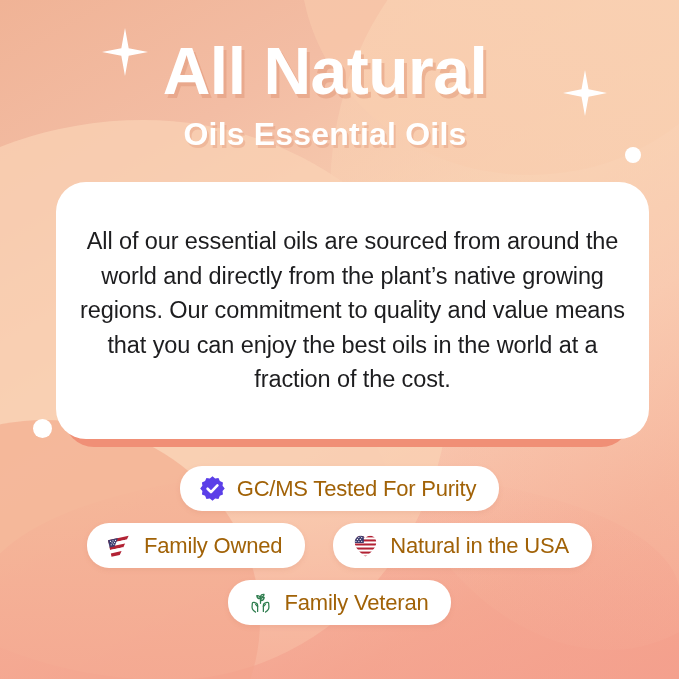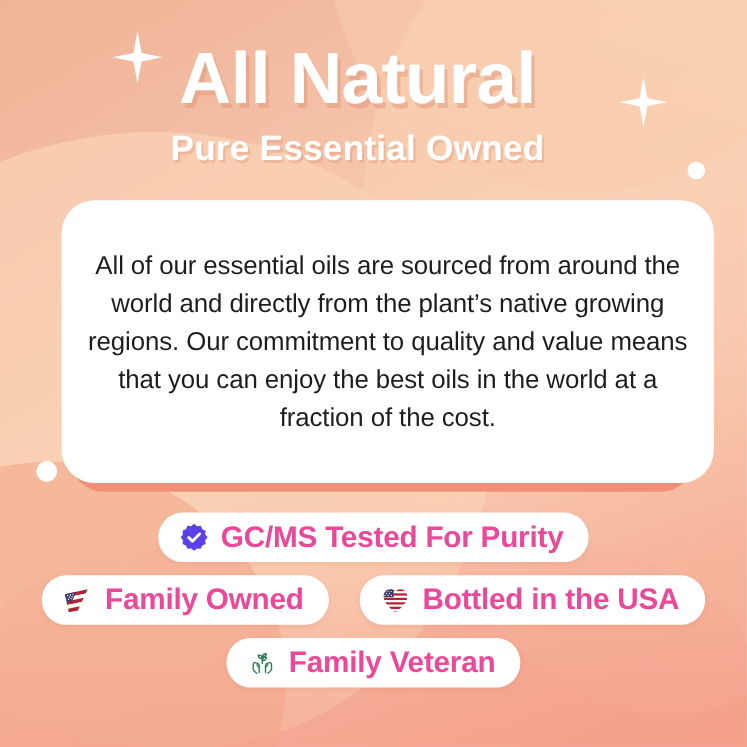--- a/index.html
+++ b/index.html
@@ -176,24 +176,24 @@
   .pill {
     display: inline-flex;
     align-items: center;
     gap: 11px;
     background: #ffffff;
     border-radius: 22px;
     padding: 9px 23px 9px 19px;
     box-shadow: 0 2px 5px rgba(196,120,96,.16);
   }
   .pill-label {
-    font-size: 27px;
+    font-size: 22px;
     line-height: 1;
-    color: #ec4899;
-    font-weight: 700;
+    color: #a16207;
+    font-weight: 400;
     letter-spacing: -0.2px;
     white-space: nowrap;
   }
   .pill-icon {
     width: 27px;
     height: 27px;
     flex: 0 0 27px;
     display: block;
   }
 </style>
@@ -208,21 +208,21 @@
   <div class="blob blob-lower-left"></div>
   <div class="blob blob-bottom-wash"></div>
 
   <div class="sparkle sparkle-left"></div>
   <div class="sparkle sparkle-right"></div>
   <div class="dot dot-right"></div>
   <div class="dot dot-left"></div>
 
   <div class="heading-block">
     <h1 class="title">All Natural</h1>
-    <h2 class="subtitle">Pure Essential Owned</h2>
+    <h2 class="subtitle">Oils Essential Oils</h2>
   </div>
 
   <div class="card-shadow"></div>
   <div class="card">
     <p class="card-text">All of our essential oils are sourced from around the world and directly from the plant’s native growing regions.  Our commitment to quality and value means that you can enjoy the best oils in the world at a fraction of the cost.</p>
   </div>
 
   <div class="badges">
 
     <div class="badge-row">
@@ -284,21 +284,21 @@
                 <circle cx="11.5" cy="6.6" r=".72"></circle>
               <circle cx="3" cy="8.8" r=".72"></circle>
                 <circle cx="6.4" cy="8.8" r=".72"></circle>
                 <circle cx="9.8" cy="8.8" r=".72"></circle>
               <circle cx="4.7" cy="11" r=".72"></circle>
                 <circle cx="8.1" cy="11" r=".72"></circle>
                 <circle cx="11.5" cy="11" r=".72"></circle>
             </g>
           </g>
         </svg>
-        <span class="pill-label">Bottled in the USA</span>
+        <span class="pill-label">Natural in the USA</span>
       </div>
     </div>
 
     <div class="badge-row">
       <div class="pill">
         <svg class="pill-icon" viewBox="0 0 32 32">
           <g fill="none" stroke="#2f7d4f" stroke-width="1.5" stroke-linecap="round" stroke-linejoin="round">
             <path d="M16 17V9"></path>
             <path d="M16 11.4c-2.6.2-4.2-1.1-4.4-3.6 2.5-.3 4.2 1 4.4 3.6z"></path>
             <path d="M16 9.6c2.4.2 4-1 4.2-3.3-2.3-.3-3.9.9-4.2 3.3z"></path>

